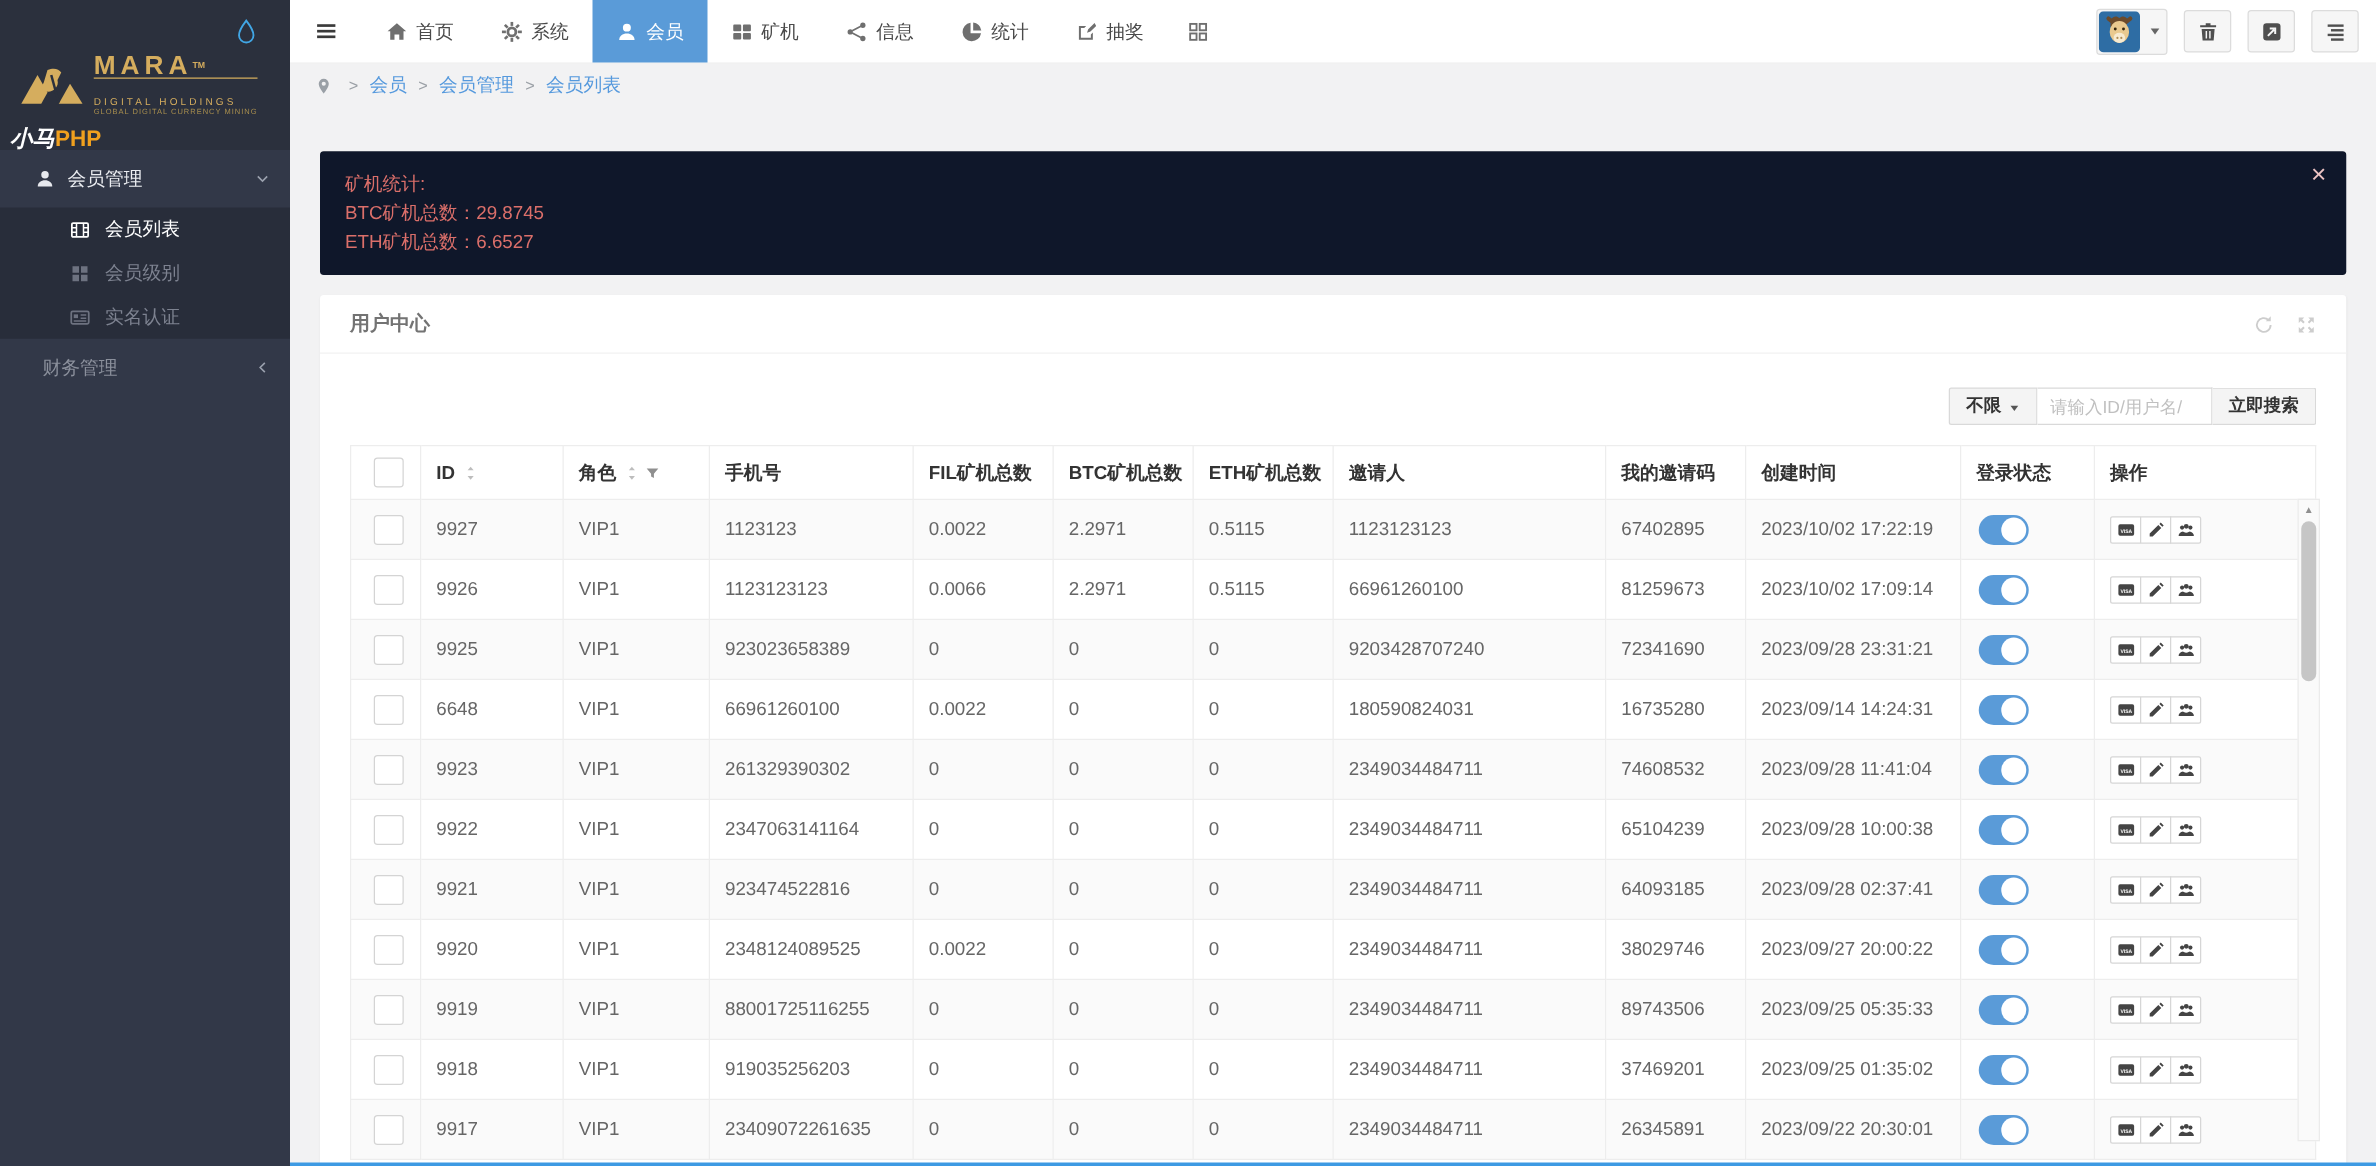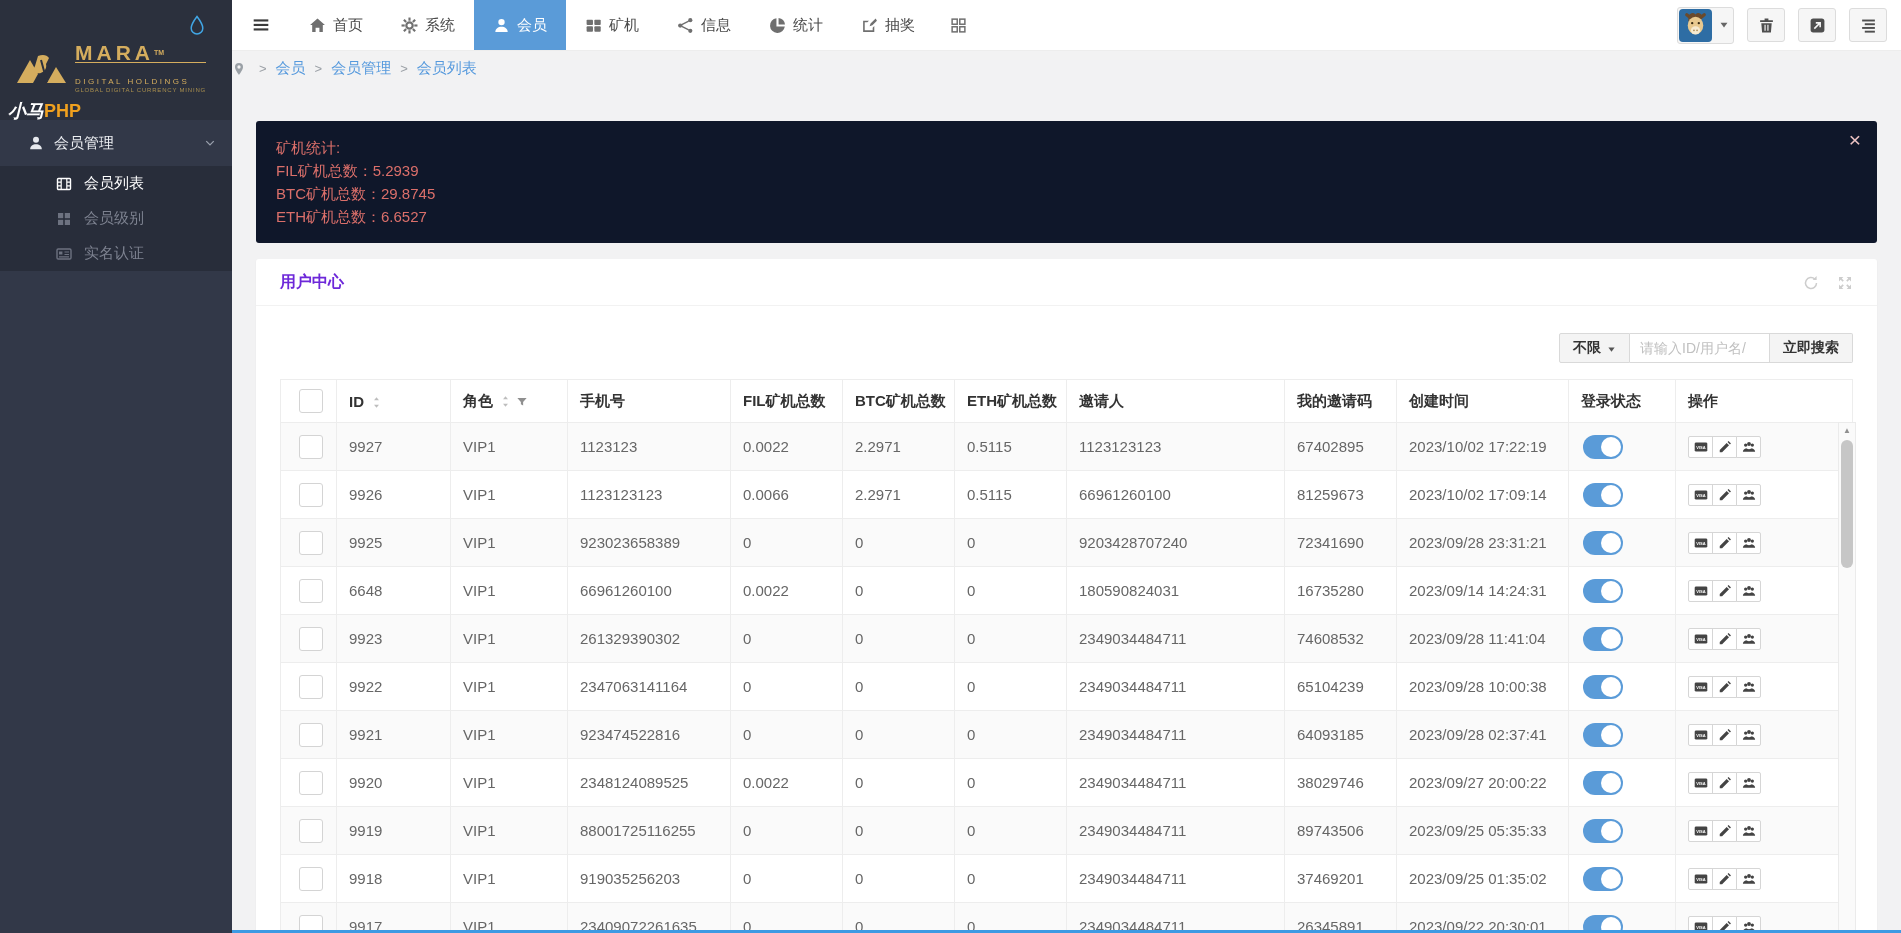--- a/index.html
+++ b/index.html
@@ -50,36 +50,36 @@
     display:flex;align-items:center;padding:1px 4px 1px 1px;cursor:pointer;}
   .avatar-box svg{width:33px;height:33px;}
   .avatar-caret{margin-left:7px;color:#666;display:flex;}
   .avatar-caret .ic{width:10px;height:10px;}
   .tb-iconbtn{width:38px;height:34px;border:1px solid #dcdcdc;background:#f6f6f6;border-radius:3px;
     display:flex;align-items:center;justify-content:center;color:#4f4f4f;cursor:pointer;}
   .tb-iconbtn .ic{width:17px;height:17px;}
 
   
   .crumbbar{position:absolute;left:232px;right:0;top:51px;height:35px;background:#f2f2f3;
-    display:flex;align-items:center;font-size:15px;z-index:3;}
+    display:flex;align-items:center;padding-left:20px;font-size:15px;z-index:3;}
   .crumbbar .pin{color:#9aa0a6;margin-right:4px;display:flex;}
   .crumbbar .pin .ic{width:14px;height:14px;}
   .crumb-sep{color:#9ba0a6;margin:0 9px;font-size:13px;}
   .crumb-link{color:#5599dd;cursor:pointer;}
 
   
   .content{position:absolute;left:232px;right:0;top:86px;bottom:0;overflow:hidden;}
   .alert{position:relative;margin:35px 24px 0;background:#0f172a;border-radius:3px;
     padding:15px 20px;color:#db6f6a;font-size:15px;line-height:23px;}
   .alert-close{position:absolute;right:16px;top:8px;color:#edc4c4;font-size:21px;cursor:pointer;line-height:21px;}
 
   .card{position:relative;margin:16px 24px 0;background:#fff;border-radius:3px;height:1200px;
     box-shadow:0 1px 2px rgba(0,0,0,.05);}
   .card-head{height:47px;display:flex;align-items:center;padding:0 24px;border-bottom:1px solid #f2f2f2;}
-  .card-title{font-size:16px;font-weight:bold;color:#6d28d9;}
+  .card-title{font-size:16px;font-weight:bold;color:#737373;}
   .card-tools{margin-left:auto;display:flex;gap:18px;color:#cdcdcd;}
   .card-tools .ic{width:16px;height:16px;}
 
   .toolbar{display:flex;justify-content:flex-end;padding:27px 24px 0;}
   .tb-group{display:flex;}
   .tb-btn{height:30px;display:flex;align-items:center;gap:6px;border:1px solid #d9d9d9;background:#f4f4f4;
     padding:0 13px;font-size:14px;font-weight:bold;color:#333;cursor:pointer;}
   .tb-btn.first{border-radius:2px 0 0 2px;}
   .tb-btn.last{border-radius:0 2px 2px 0;border-left:0;}
   .tb-btn .ic{width:9px;height:9px;color:#555;}
@@ -189,20 +189,28 @@
         <span class="si-icon">
             <svg class="ic" viewBox="0 0 16 16" fill="currentColor">
               <rect x="1" y="3" width="14" height="10" rx="1.2" fill="none" stroke="currentColor" stroke-width="1.4"></rect>
               <rect x="3" y="5.5" width="3.4" height="3"></rect>
               <path d="M8.5 6h4.5M8.5 8.5h4.5M3 10.8h10" stroke="currentColor" stroke-width="1.2" fill="none"></path>
             </svg>
           </span>
         <span>实名认证</span>
       </div>
     </div>
+    <div class="menu-item dim">
+      <span>财务管理</span>
+      <span class="chev">
+          <svg class="ic" viewBox="0 0 16 16" fill="currentColor">
+            <path d="M10.5 3 5.5 8l5 5" fill="none" stroke="currentColor" stroke-width="1.7"></path>
+          </svg>
+        </span>
+    </div>
   </nav>
 </aside>
 
 <header class="topbar">
   <div class="burger">
       <svg class="ic" viewBox="0 0 16 16" fill="currentColor">
         <rect x="1.5" y="3" width="13" height="1.9"></rect>
         <rect x="1.5" y="7" width="13" height="1.9"></rect>
         <rect x="1.5" y="11" width="13" height="1.9"></rect>
       </svg>
@@ -329,21 +337,20 @@
       </svg>
     </span>
   <span id="crumbs"><span class="crumb-sep">&gt;</span><span class="crumb-link">会员</span><span class="crumb-sep">&gt;</span><span class="crumb-link">会员管理</span><span class="crumb-sep">&gt;</span><span class="crumb-link">会员列表</span></span>
 </div>
 
 <div class="content">
 
   <div class="alert">
     <div id="alert-lines">
         <div>矿机统计:</div>
-        <div>FIL矿机总数：5.2939</div>
         <div>BTC矿机总数：29.8745</div>
         <div>ETH矿机总数：6.6527</div>
       </div>
     <span class="alert-close">×</span>
   </div>
 
   <section class="card">
     <div class="card-head">
       <span class="card-title">用户中心</span>
       <span class="card-tools">

